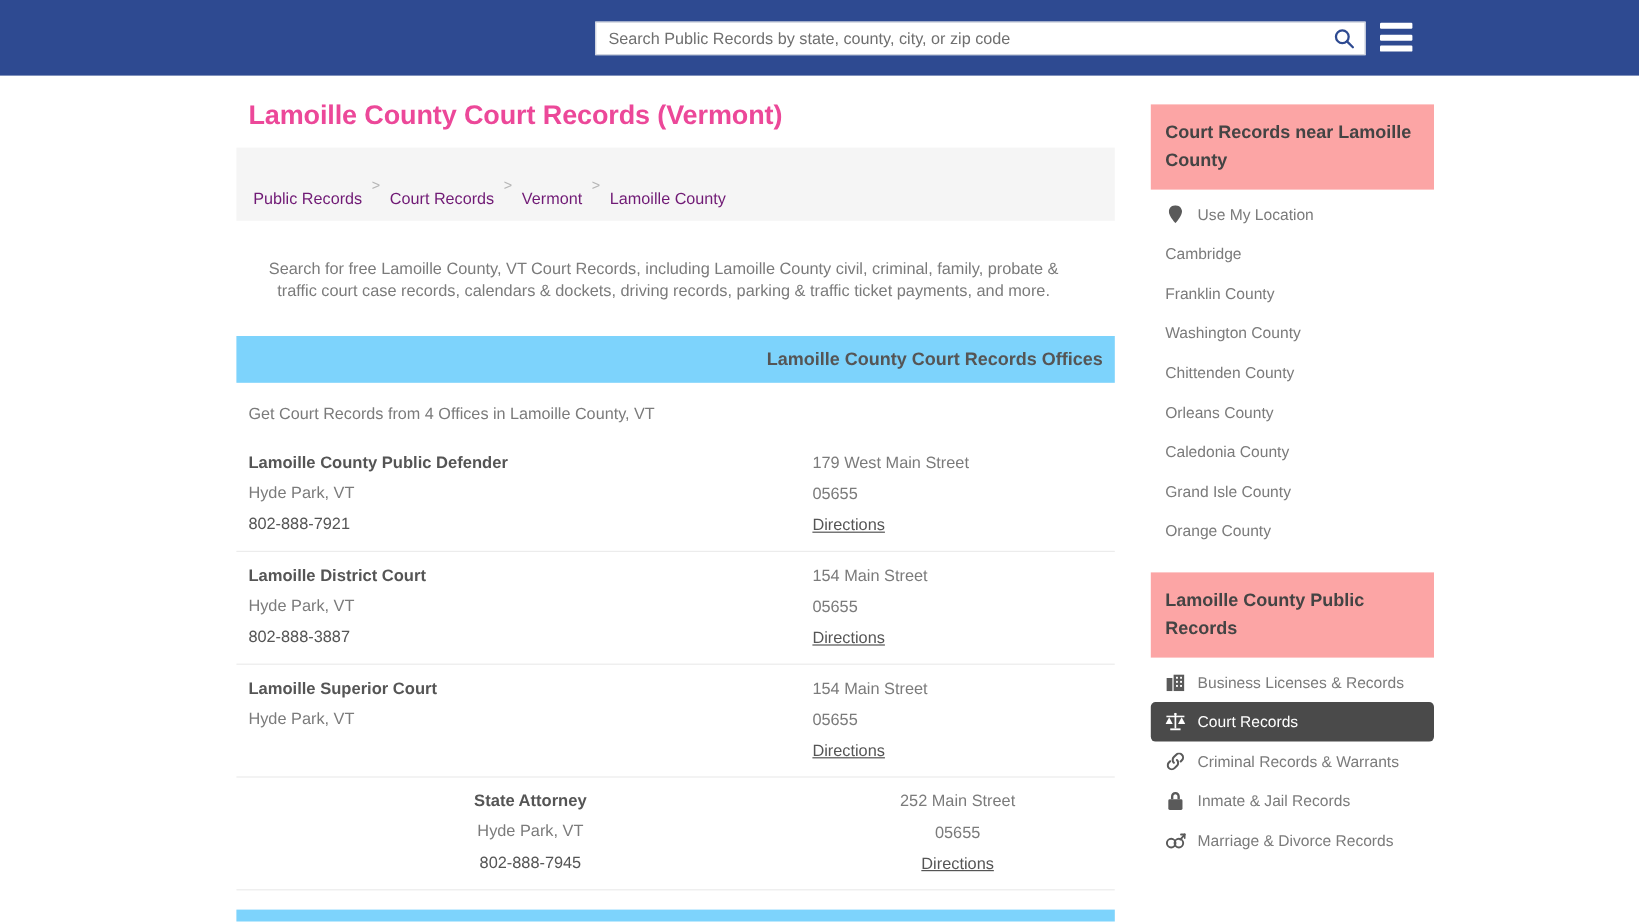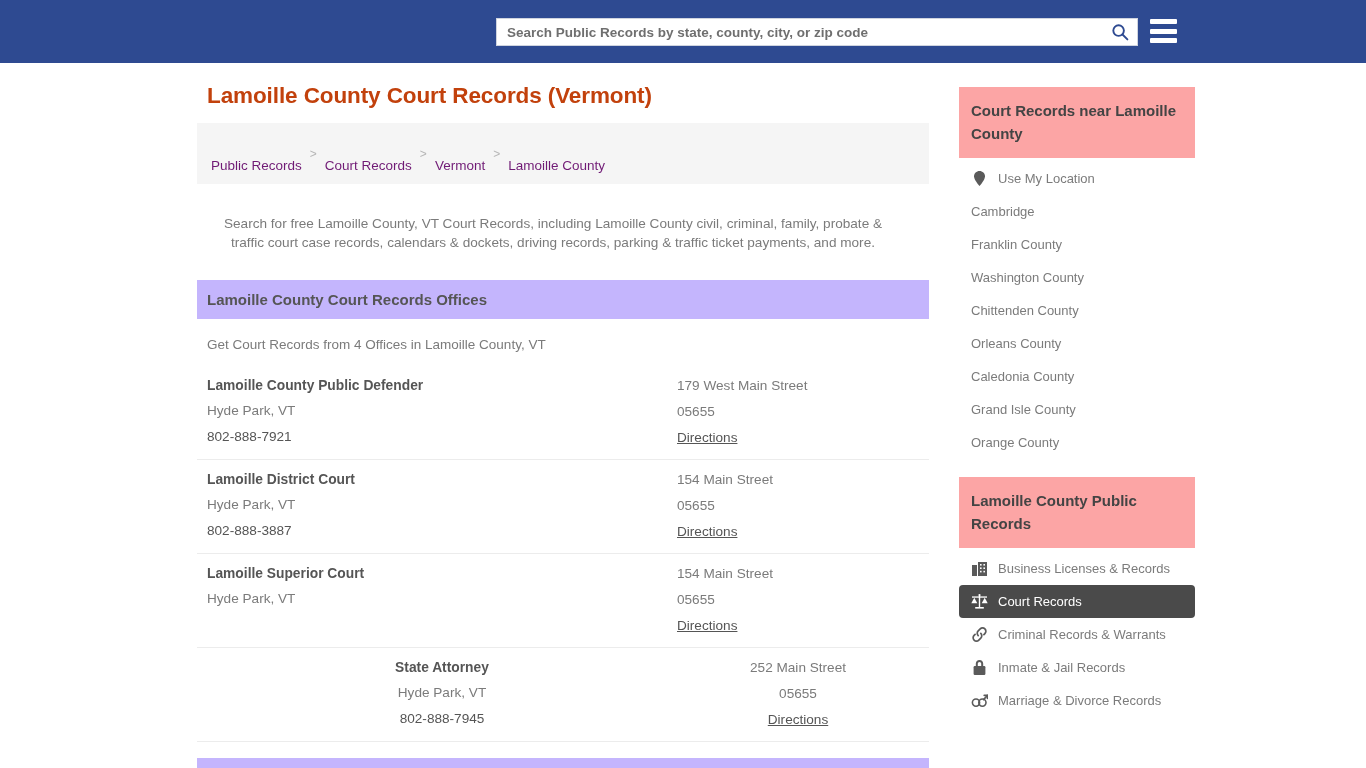--- a/index.html
+++ b/index.html
@@ -56,21 +56,20 @@
   .search-input {
     flex: 1 1 auto;
     height: 26px;
     border: none;
     outline: none;
     padding: 0 10px;
     font-family: "Liberation Sans", sans-serif;
     font-size: 13.5px;
     color: #555555;
     background: transparent;
-    font-weight: bold;
   }
   .search-input::placeholder { color: #6f6f6f; opacity: 1; }
   .search-btn {
     width: 34px; height: 26px;
     border: none;
     background: transparent;
     cursor: pointer;
     display: flex; align-items: center; justify-content: center;
     padding: 0;
   }
@@ -105,21 +104,21 @@
     gap: 30px;
     align-items: flex-start;
   }
   .main-col { width: 732px; flex: 0 0 732px; }
   .side-col { width: 236px; flex: 0 0 236px; padding-top: 4px; }
 
   
   .page-title {
     font-size: 22.5px;
     font-weight: bold;
-    color: #c2410c;
+    color: #ec4899;
     margin: 0 0 14px 10px;
     letter-spacing: -0.1px;
   }
   .breadcrumb {
     background: #f5f5f5;
     padding: 11px 10px;
     font-size: 13.5px;
     color: #7b7b7b;
     display: flex;
     align-items: center;
@@ -135,25 +134,26 @@
   .breadcrumb .sep { color: #b6b6b6; font-size: 12px; padding: 0 2px; }
   .intro {
     font-size: 13.6px;
     line-height: 19.5px;
     color: #7b7b7b;
     padding: 16px 10px 14px 10px;
     max-width: 712px;
     text-align: center;
   }
   .section-bar {
-    background: #c4b5fd;
+    background: #7dd3fc;
     padding: 11px 10px;
     font-size: 15px;
     font-weight: bold;
     color: #555555;
+    text-align: right;
   }
   .section-sub {
     font-size: 13.5px;
     color: #7b7b7b;
     padding: 18px 10px 14px 10px;
   }
 
   .office-list { margin: 0; padding: 0; }
   .office {
     display: flex;

